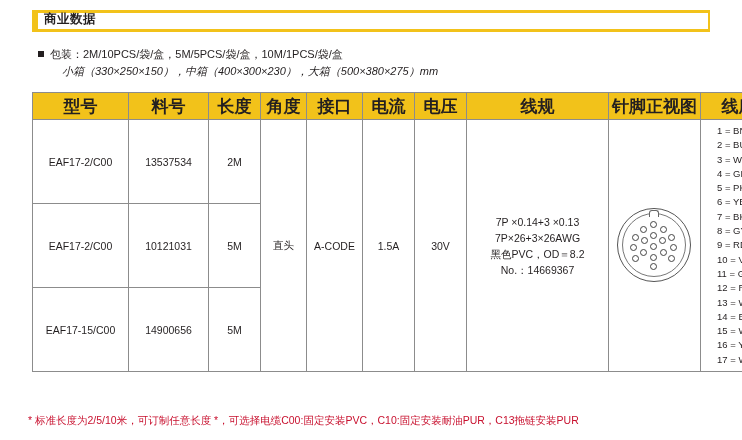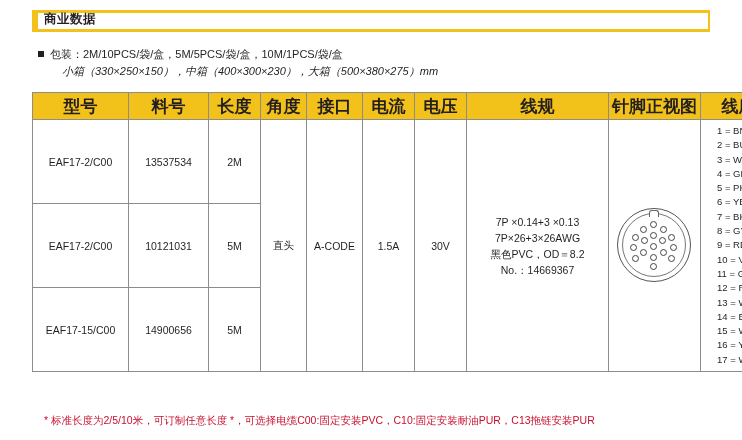--- a/index.html
+++ b/index.html
@@ -169,21 +169,21 @@
     width: 7px;
     height: 7px;
     border: 1px solid #444;
     border-radius: 50%;
     box-sizing: border-box;
     background: #ffffff;
   }
   
   .footer-note {
     position: absolute;
-    left: 44px;
+    left: 28px;
     bottom: 22px;
     font-size: 10.5px;
     color: #c8102e;
   }
 </style>
 </head>
 <body>
 
 <div class="page">
 

